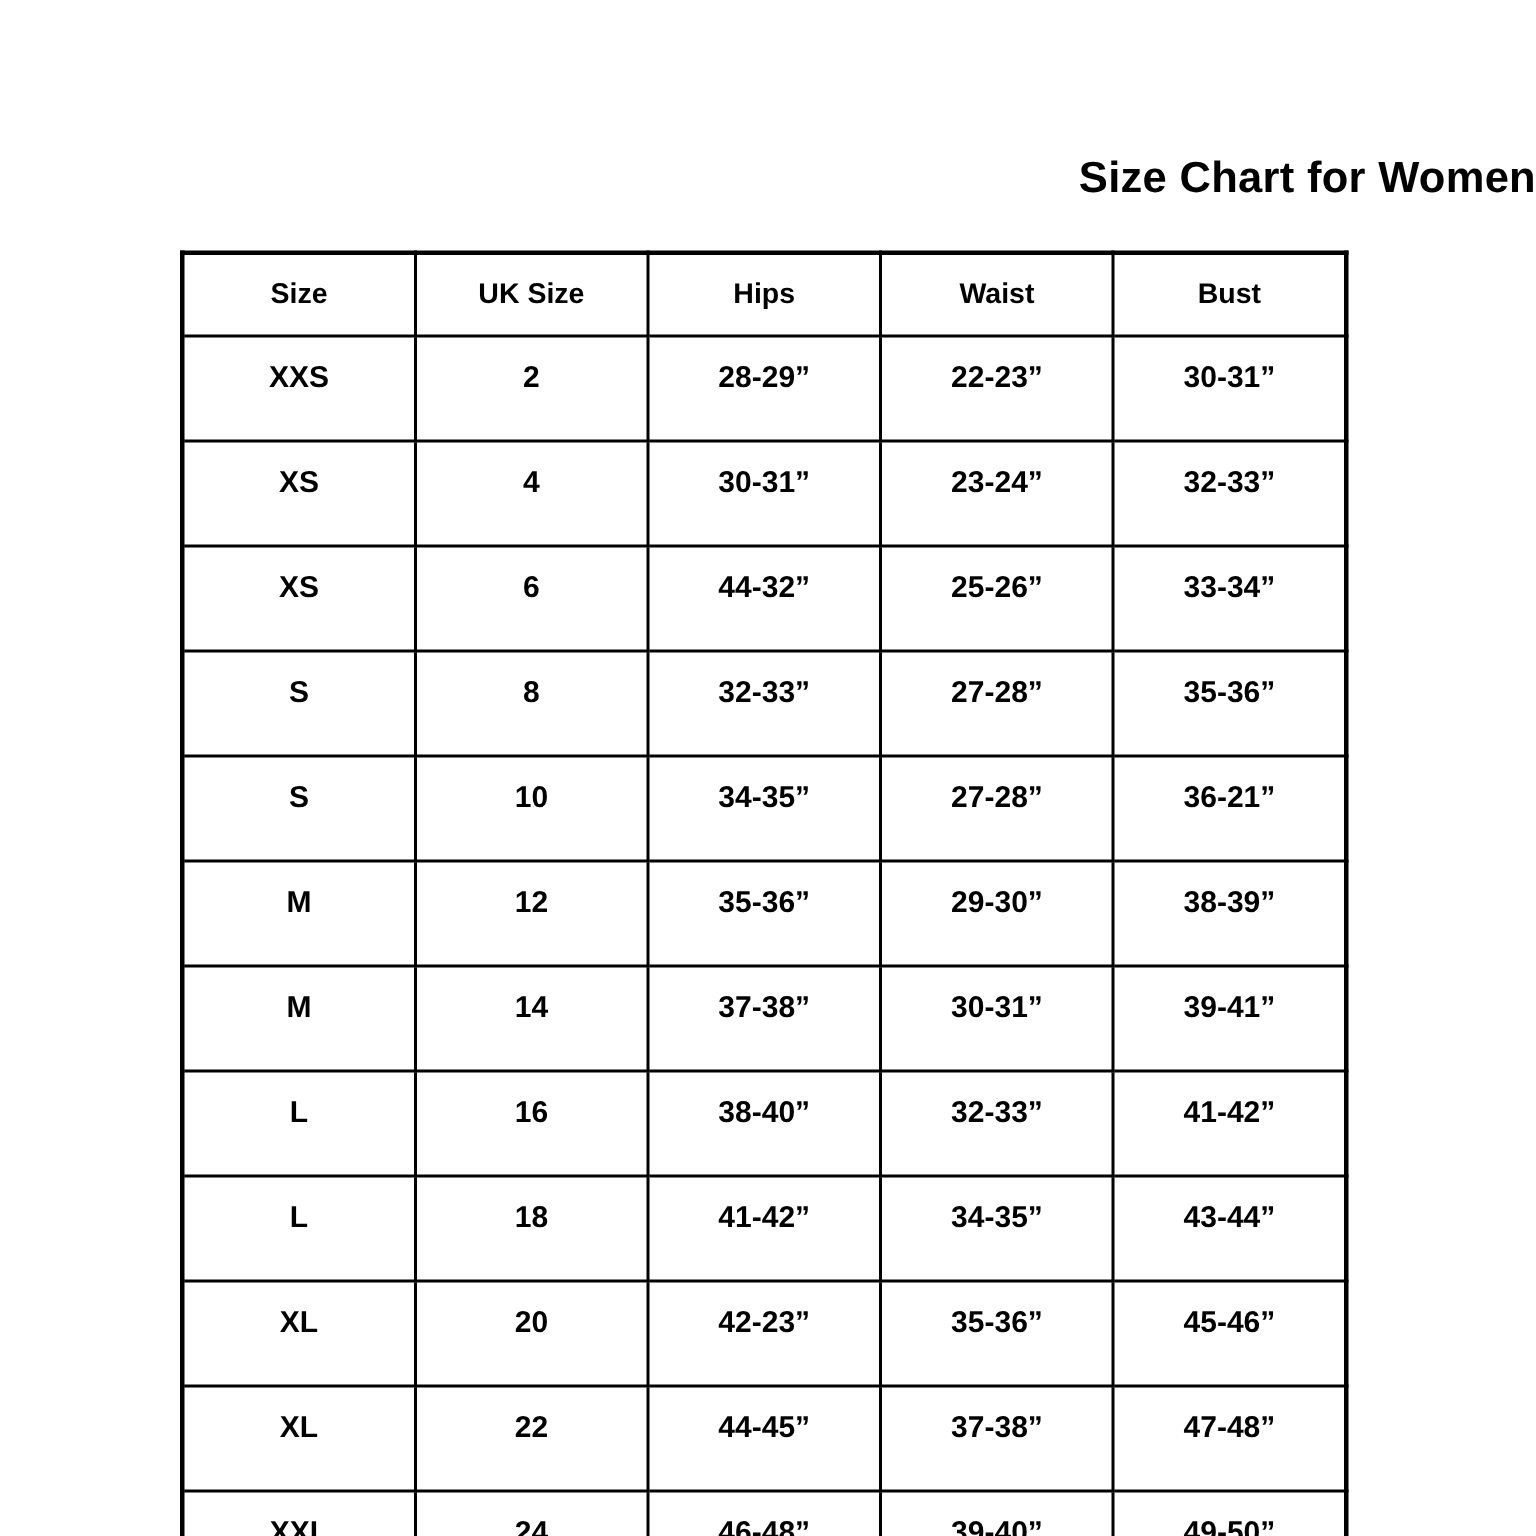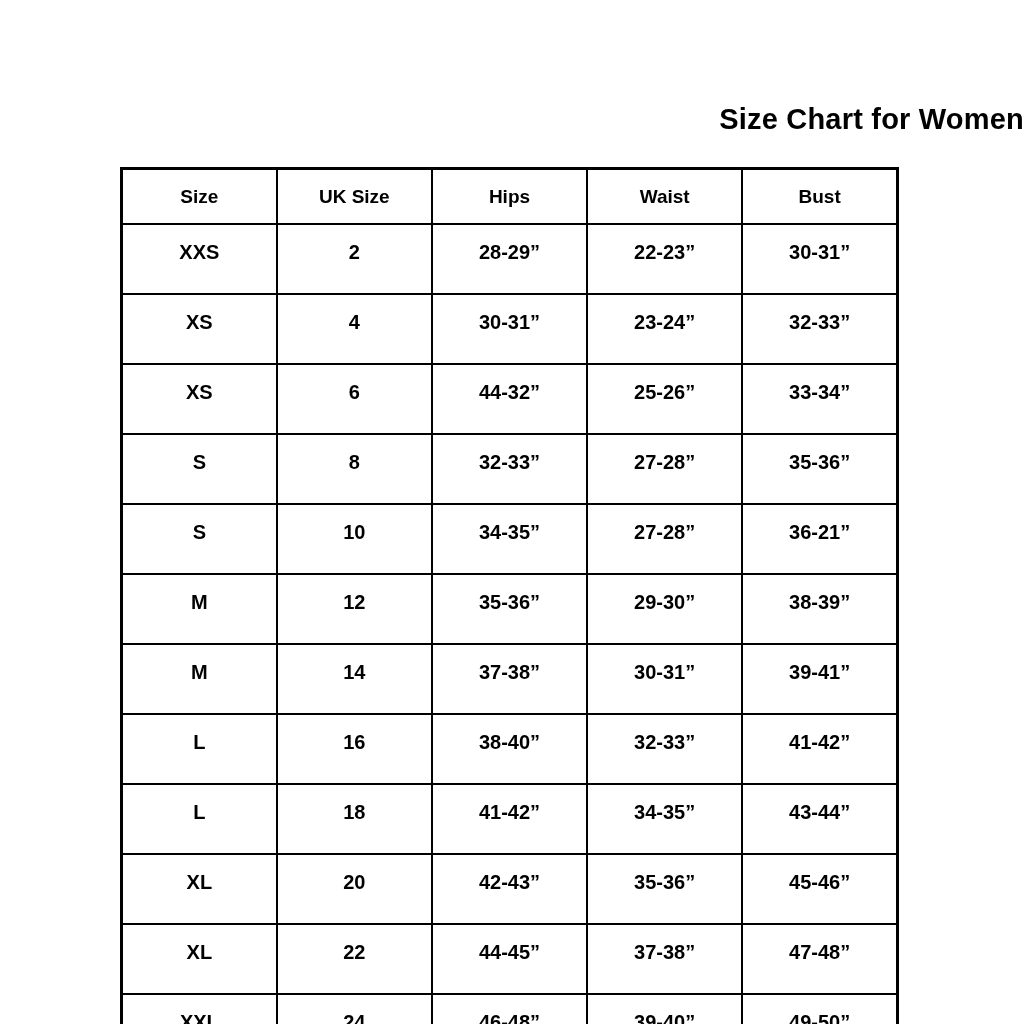--- a/index.html
+++ b/index.html
@@ -130,21 +130,21 @@
       <tr>
         <td>L</td>
         <td>18</td>
         <td>41-42”</td>
         <td>34-35”</td>
         <td>43-44”</td>
       </tr>
       <tr>
         <td>XL</td>
         <td>20</td>
-        <td>42-43”</td>
+        <td>42-23”</td>
         <td>35-36”</td>
         <td>45-46”</td>
       </tr>
       <tr>
         <td>XL</td>
         <td>22</td>
         <td>44-45”</td>
         <td>37-38”</td>
         <td>47-48”</td>
       </tr>

